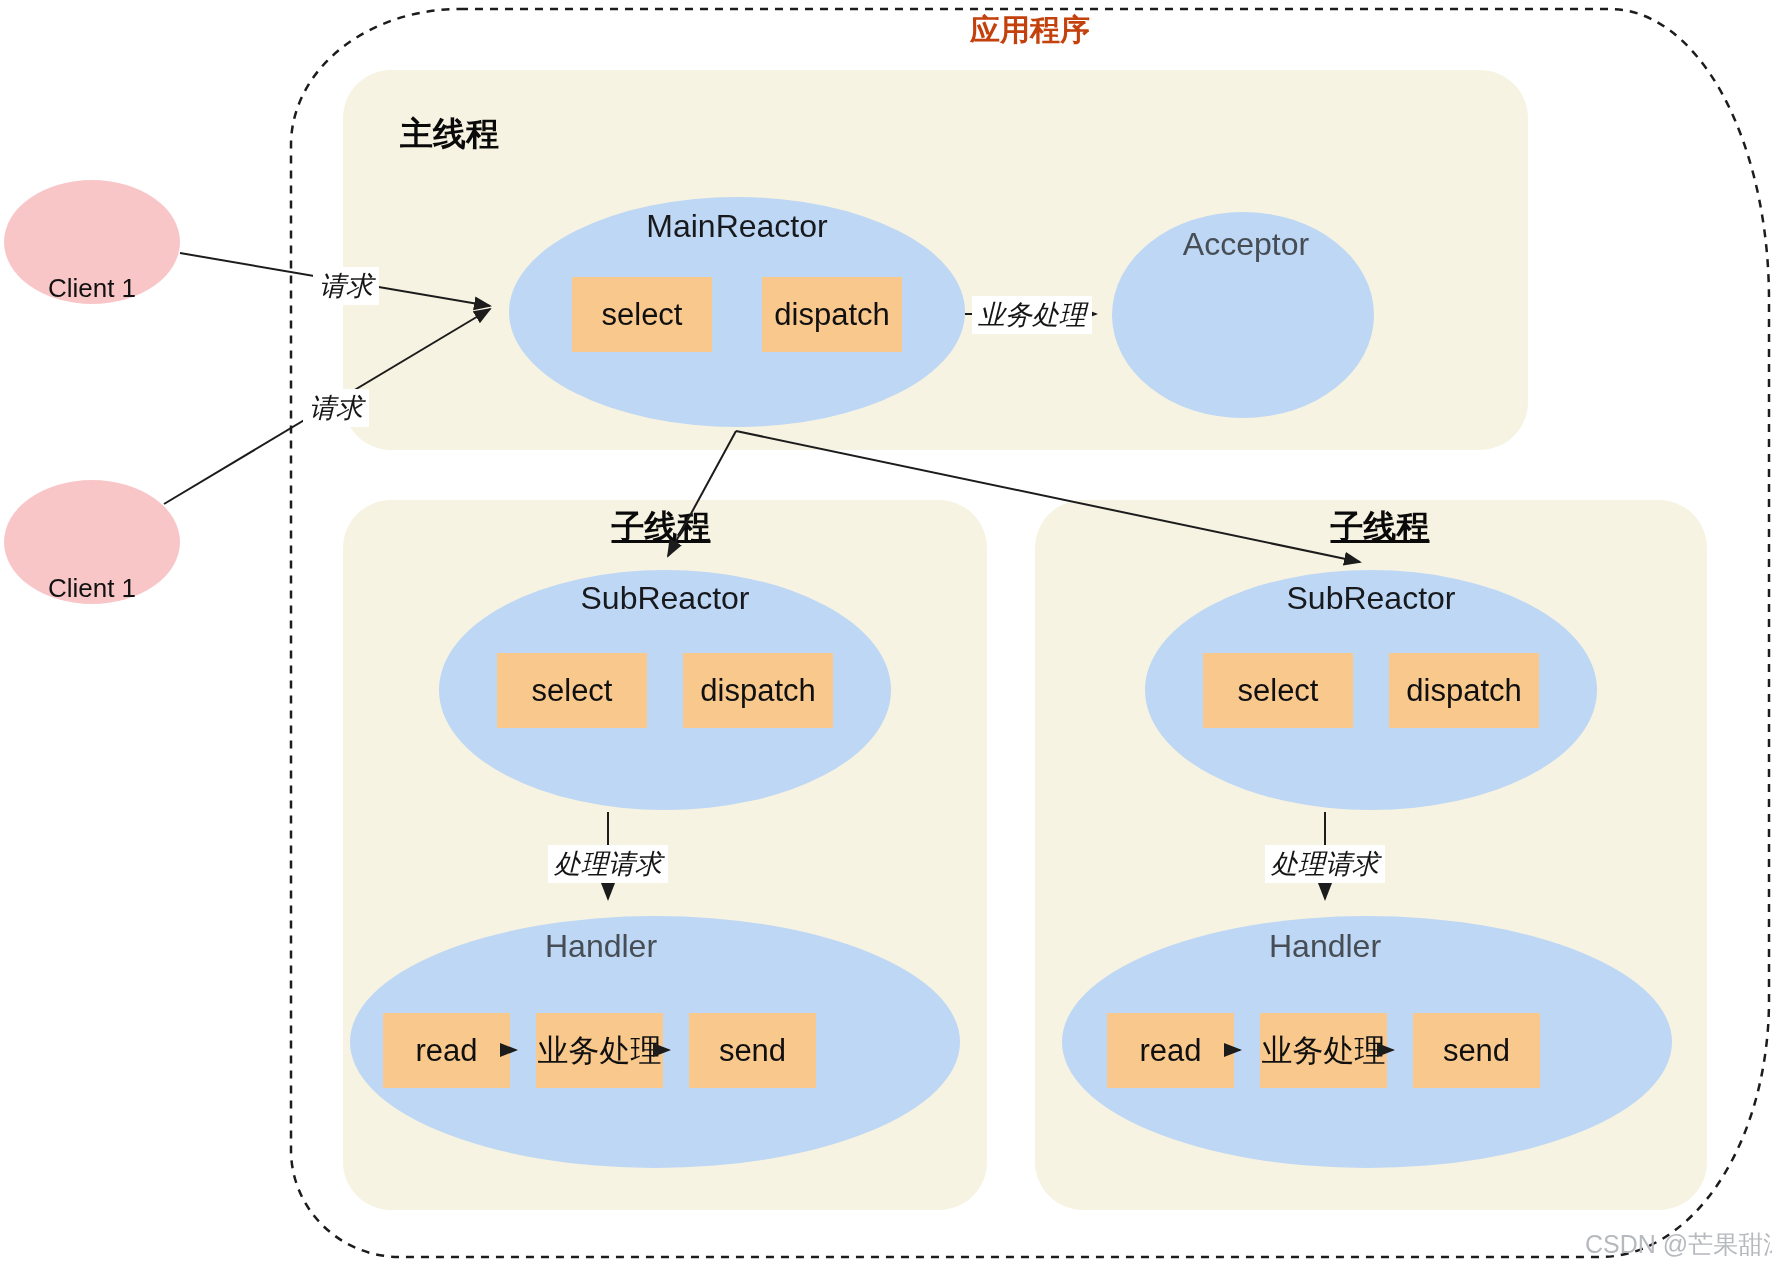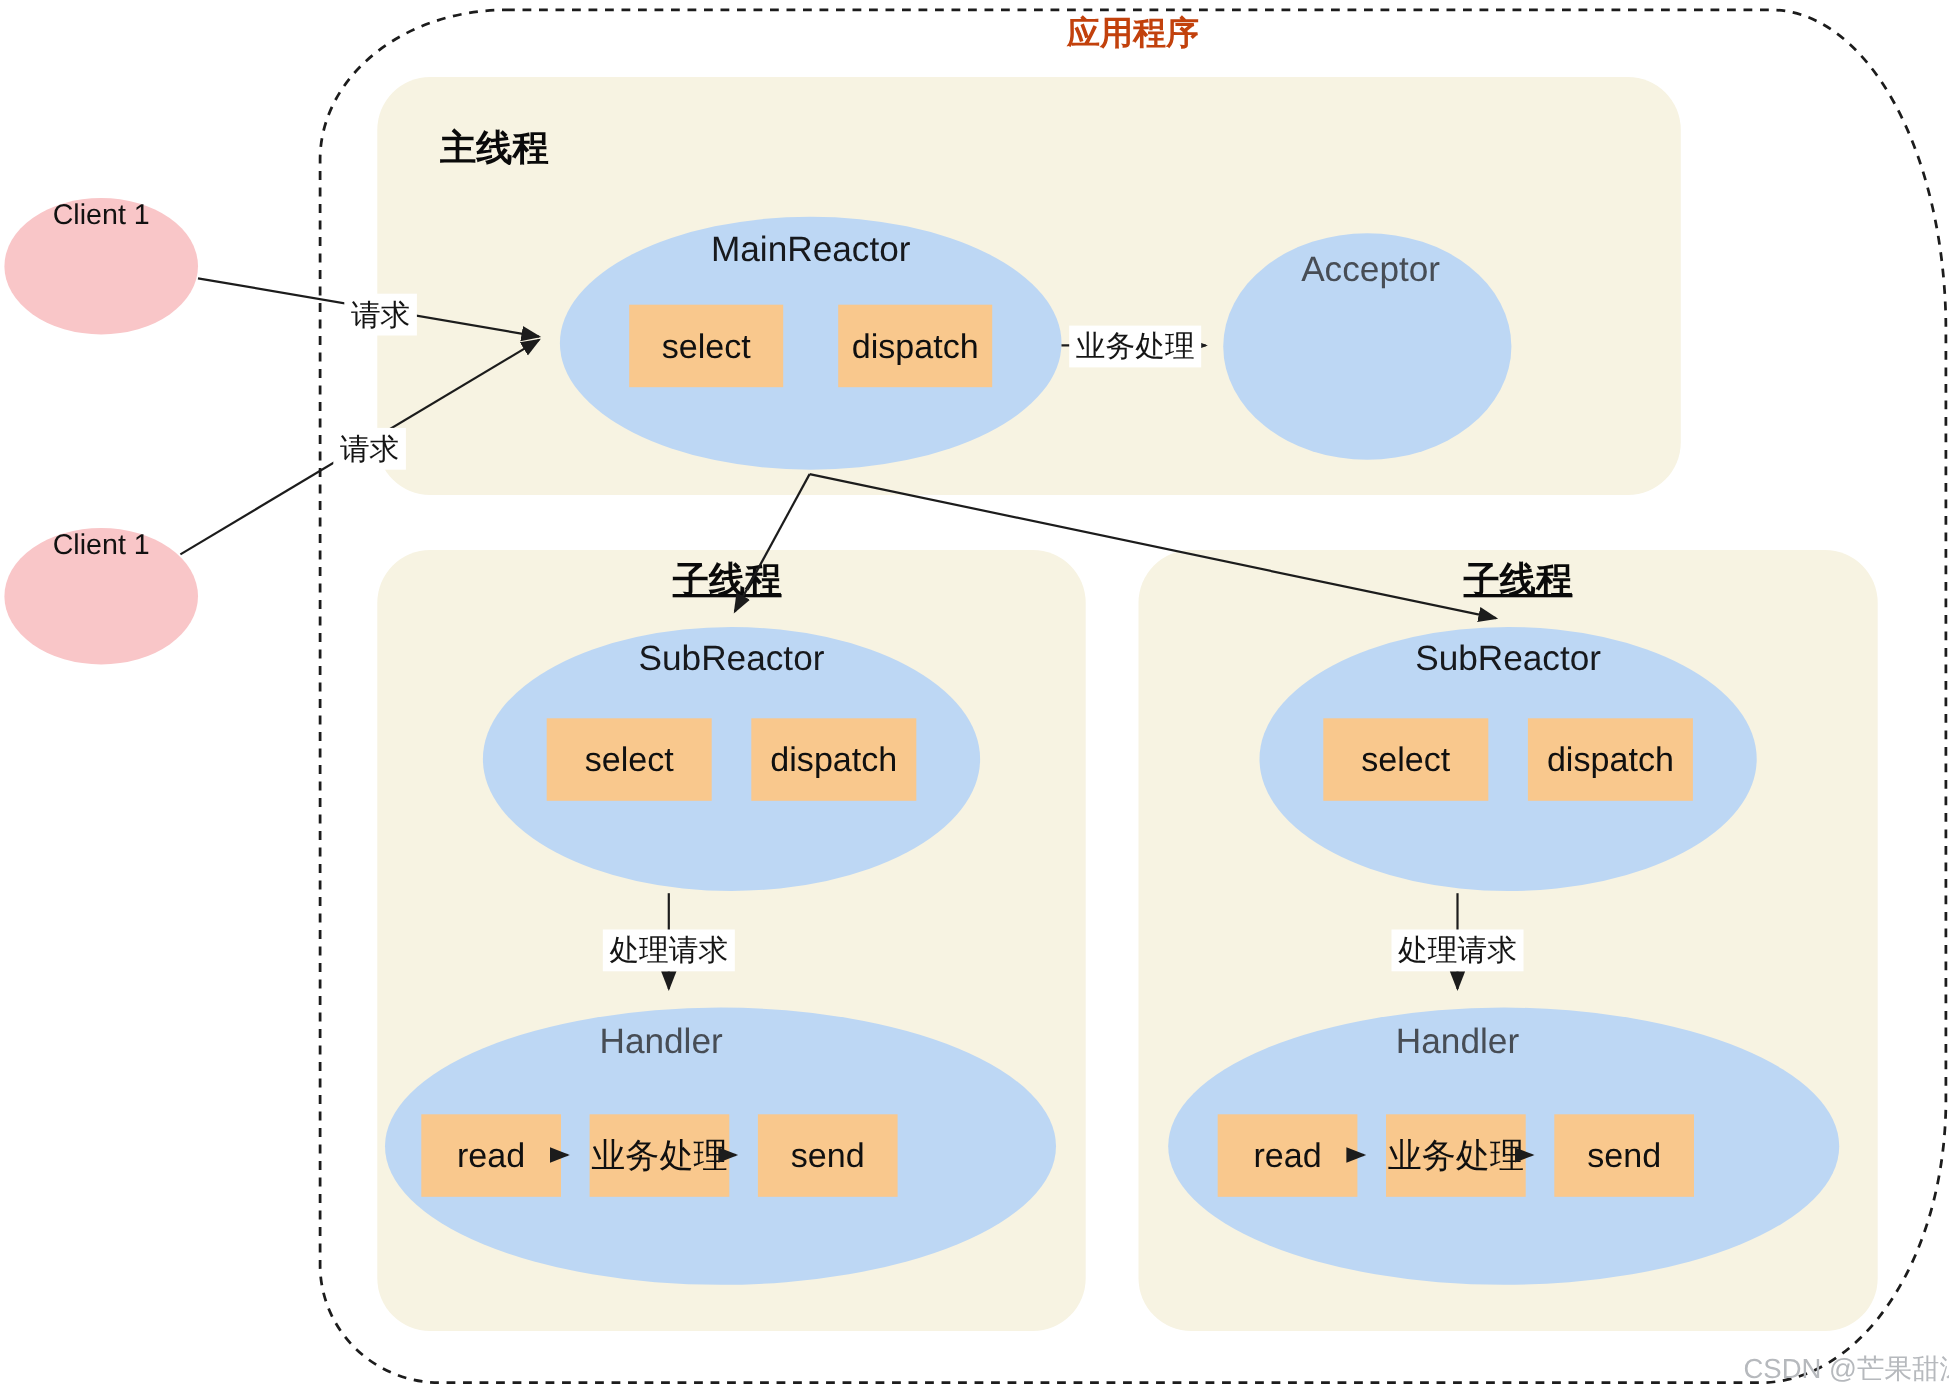--- a/index.html
+++ b/index.html
@@ -3,32 +3,32 @@
 <meta charset="utf-8">
 <style>
   html,body{margin:0;padding:0;background:#ffffff;}
   .canvas{
     position:relative;width:1772px;height:1262px;background:#ffffff;overflow:hidden;
     font-family:"Liberation Sans","DejaVu Sans",sans-serif;color:#141414;
   }
   .panel{position:absolute;background:#f7f3e2;border-radius:48px;z-index:1;}
   .ellipse{position:absolute;background:#bdd7f4;border-radius:50%;z-index:2;}
   .client{position:absolute;width:176px;height:124px;background:#f9c6c8;border-radius:50%;
-    display:flex;align-items:flex-start;justify-content:center;font-size:26px;color:#111;z-index:2;}
+    display:flex;align-items:flex-end;justify-content:center;font-size:26px;color:#111;z-index:2;}
   .obox{position:absolute;background:#f9c88d;display:flex;align-items:center;justify-content:center;
     font-size:31px;color:#101010;z-index:4;white-space:nowrap;}
   .node-title{position:absolute;transform:translateX(-50%);font-size:32px;white-space:nowrap;z-index:3;}
   .t-dark{color:#17191d;}
   .t-gray{color:#474d55;}
   .panel-label{position:absolute;font-size:33px;font-weight:700;color:#0a0a0a;white-space:nowrap;z-index:3;}
   .centered{transform:translateX(-50%);text-decoration:underline;}
   .app-title{position:absolute;left:1030px;top:10px;transform:translateX(-50%);
     font-size:30px;font-weight:700;color:#c2410c;white-space:nowrap;z-index:3;}
   .edge-label{position:absolute;transform:translate(-50%,-50%);background:#ffffff;padding:1px 6px;
-    font-size:27px;font-weight:500;color:#151515;white-space:nowrap;z-index:6;}
+    font-size:27px;font-weight:500;color:#151515;white-space:nowrap;z-index:6;font-style:italic;}
   .connectors{position:absolute;left:0;top:0;z-index:5;pointer-events:none;}
   .watermark{position:absolute;left:1585px;top:1228px;font-size:25px;color:#b6b9bd;
     white-space:nowrap;z-index:7;}
 </style>
 </head>
 <body>
 
 <div class="canvas">
 
   <div class="app-title">应用程序</div>

